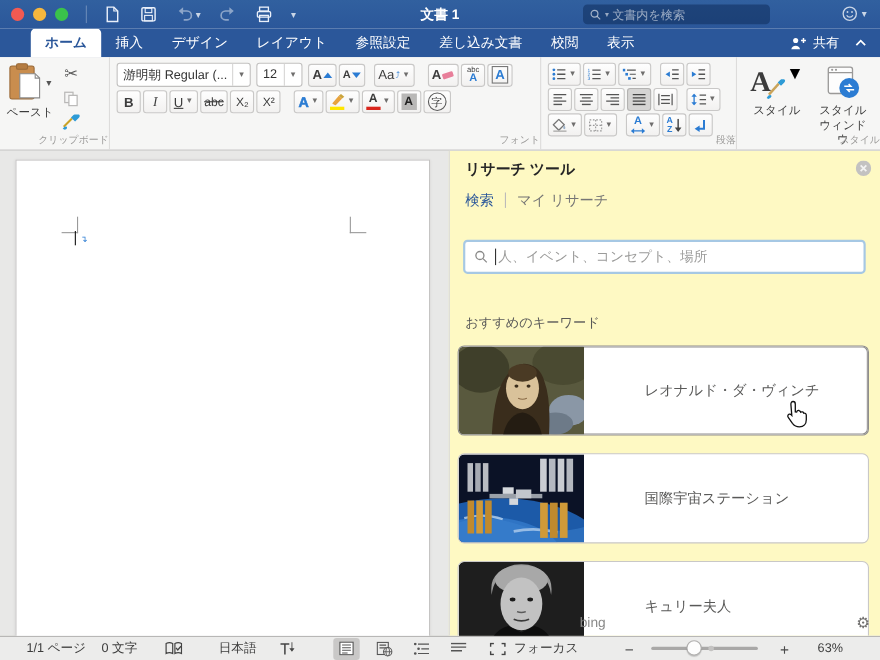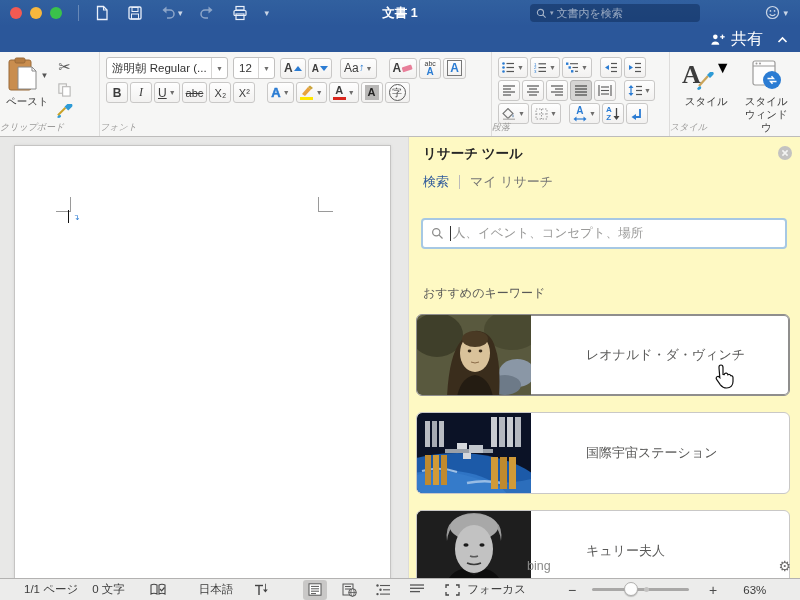--- a/index.html
+++ b/index.html
@@ -27,28 +27,28 @@
   .tb-search .sc { color:rgba(255,255,255,.55); font-size:7px; }
   .tb-smiley { position:absolute; right:12px; top:5px; display:flex; align-items:center; gap:3px; }
   .tb-smiley svg { width:15px; height:15px; }
 
   
   .tabrow { height:26px; background:#2b579a; display:flex; align-items:flex-end; flex:none; }
   .tabs { display:flex; margin-left:28px; }
   .tab { height:26px; line-height:26px; padding:0 13px; color:#fff; font-size:12.5px; cursor:default; white-space:nowrap; }
   .tab.active { background:#fff; color:#2b579a; font-weight:bold; border-radius:4px 4px 0 0; }
   .tabrow-right { margin-left:auto; display:flex; align-items:center; gap:14px; margin-right:12px; height:26px; }
-  .share { display:flex; align-items:center; gap:5px; color:#fff; font-size:16px; }
+  .share { display:flex; align-items:center; gap:5px; color:#fff; font-size:12px; }
   .share svg { width:16px; height:13px; }
   .collapse svg { width:11px; height:8px; }
 
   
   .ribbon { height:85px; background:#f6f6f5; border-bottom:1px solid #bdbcbb; display:flex; flex:none; }
   .rgroup { position:relative; padding:5px 4px 15px 6px; border-right:1px solid #dddcdb; height:100%; }
-  .rgroup-label { position:absolute; bottom:2px; left:0; right:0; text-align:left; font-size:9px; color:#9b9a99; white-space:nowrap;font-style:italic; }
+  .rgroup-label { position:absolute; bottom:2px; left:0; right:0; text-align:right; font-size:9px; color:#9b9a99; white-space:nowrap; }
   .g-clip { width:100px; } .g-font { width:392px; } .g-para { width:178px; } .g-style { flex:1; border-right:none; }
 
   .rrow { display:flex; align-items:center; margin-bottom:3px; }
   .rbtn { display:inline-flex; align-items:center; justify-content:center; height:21px; min-width:22px;
     background:linear-gradient(#fefefe,#f2f1f0); border:1px solid #c9c8c7; border-radius:3px;
     font-size:12px; color:#3c3c3c; margin-right:2px; padding:0 3px; position:relative; }
   .rbtn.active { background:#d5d4d3; border-color:#b3b2b1; }
   .rbtn .caret { font-size:7px; color:#6f6e6d; margin-left:2px; }
   .rbtn svg { display:block; }
   .combo { display:flex; align-items:center; height:22px; background:#fff; border:1px solid #c2c1c0;
@@ -203,20 +203,30 @@
           <circle cx="8" cy="8" r="6.4" fill="none" stroke="rgba(255,255,255,.75)" stroke-width="1.3"></circle>
           <circle cx="5.8" cy="6.3" r=".9" fill="rgba(255,255,255,.75)"></circle>
           <circle cx="10.2" cy="6.3" r=".9" fill="rgba(255,255,255,.75)"></circle>
           <path d="M5 9.5 a3.4 3.4 0 0 0 6 0" fill="none" stroke="rgba(255,255,255,.75)" stroke-width="1.2"></path>
         </svg>
       <span class="tb-caret">▾</span>
     </div>
   </div>
 
   <div class="tabrow">
+    <div class="tabs">
+      <div class="tab active">ホーム</div>
+      <div class="tab">挿入</div>
+      <div class="tab">デザイン</div>
+      <div class="tab">レイアウト</div>
+      <div class="tab">参照設定</div>
+      <div class="tab">差し込み文書</div>
+      <div class="tab">校閲</div>
+      <div class="tab">表示</div>
+    </div>
     <div class="tabrow-right">
       <div class="share">
         <svg viewBox="0 0 18 14">
             <circle cx="6" cy="4" r="2.6" fill="#fff"></circle>
             <path d="M1.5 13 a4.6 4.6 0 0 1 9 0 Z" fill="#fff"></path>
             <line x1="14" y1="1.5" x2="14" y2="6.5" stroke="#fff" stroke-width="1.5"></line>
             <line x1="11.5" y1="4" x2="16.5" y2="4" stroke="#fff" stroke-width="1.5"></line>
           </svg>
         <span>共有</span>
       </div>

